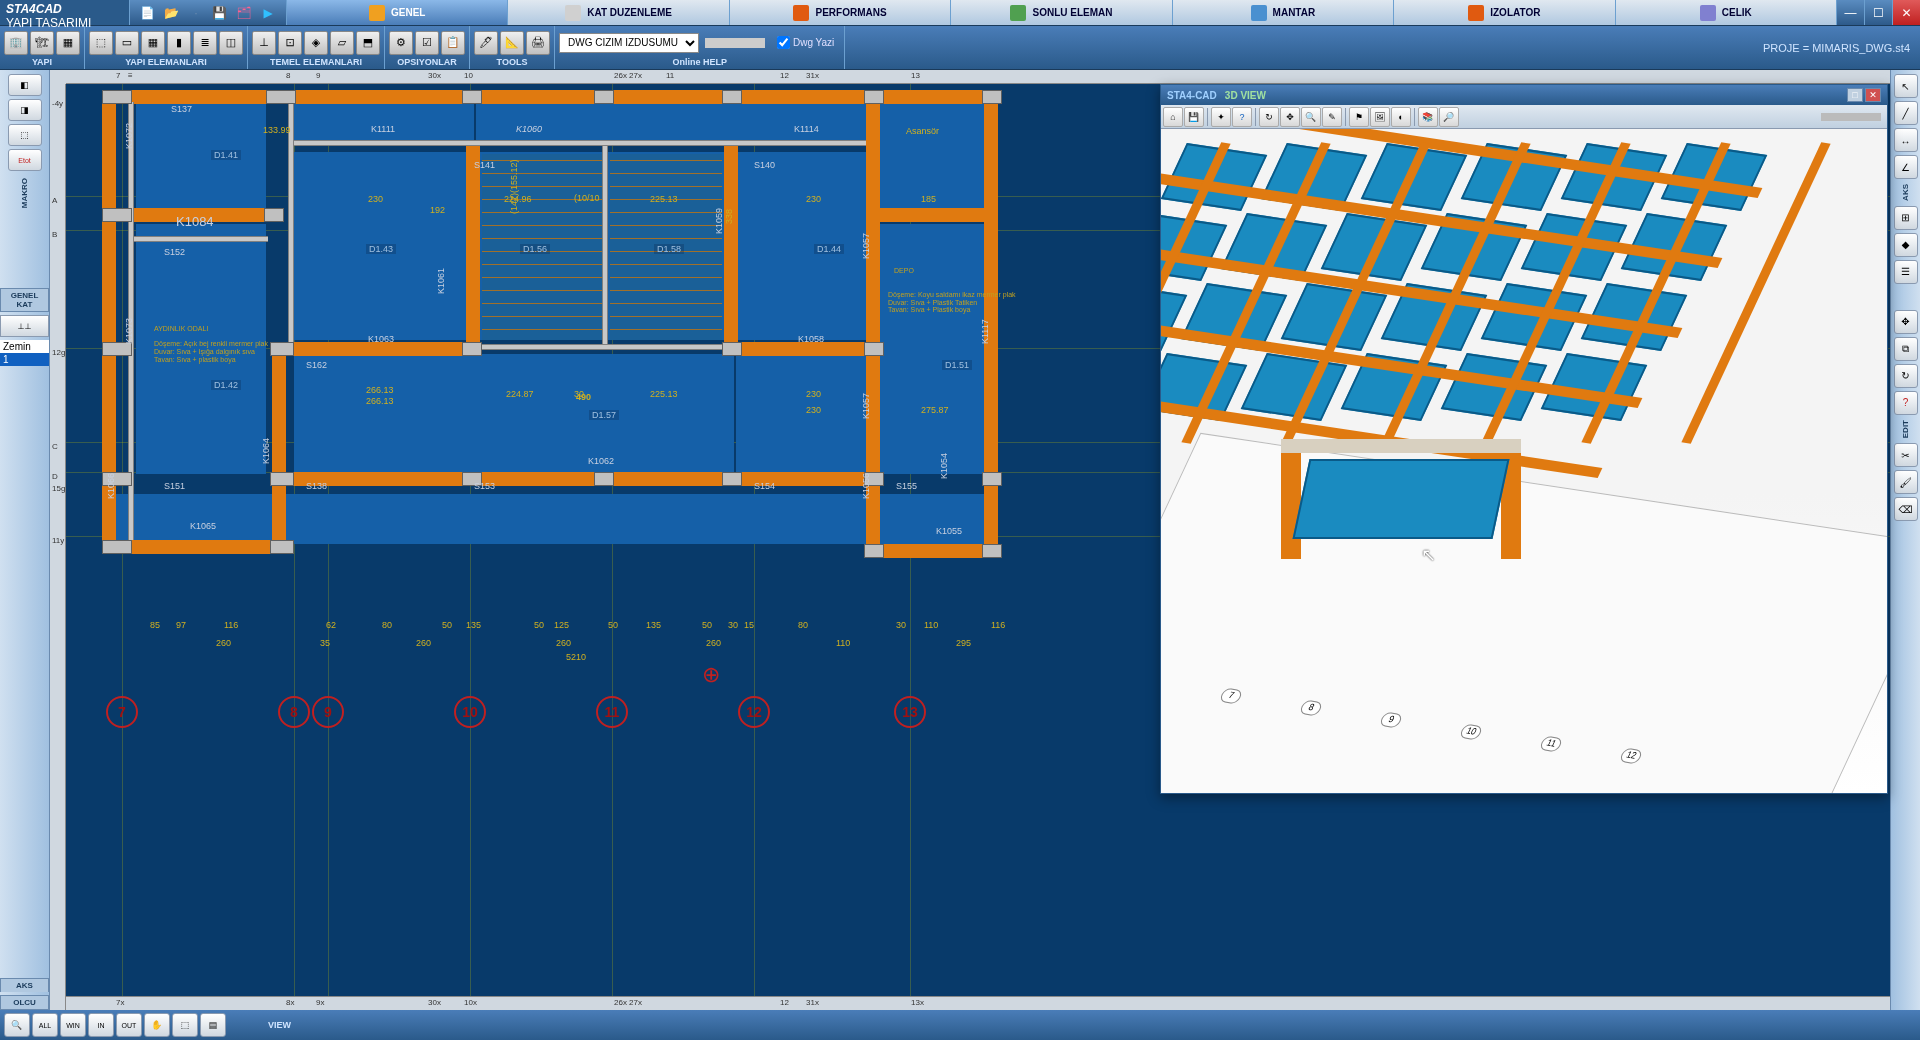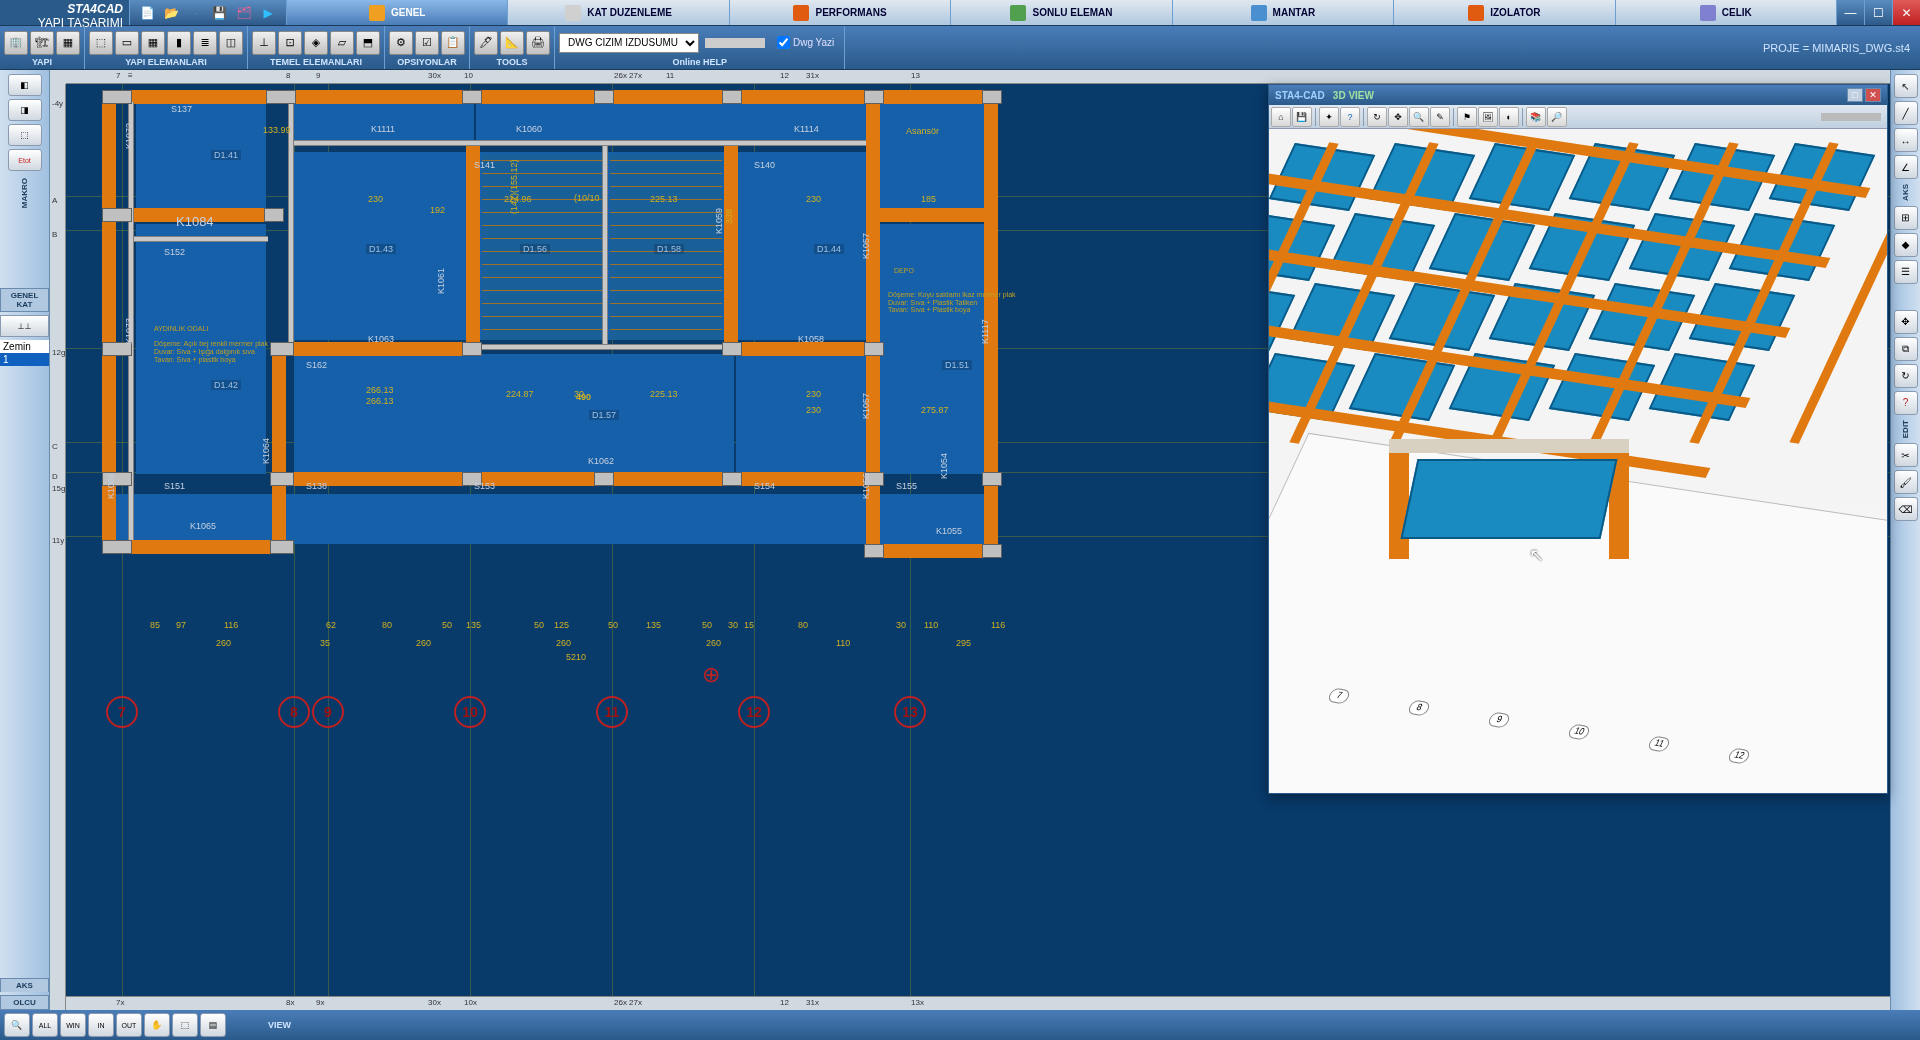--- a/index.html
+++ b/index.html
@@ -1,19 +1,19 @@
 <!DOCTYPE html>
 <html><head>
 <meta charset="utf-8">
 <style>
 * { margin: 0; padding: 0; box-sizing: border-box; font-family: Arial, sans-serif; user-select: none; }
 html, body { width: 1920px; height: 1040px; overflow: hidden; background: #1a4d7a; }
 
 
-.menubar { height: 26px; background: linear-gradient(#5a8cc0, #2d5a8a); display: flex; align-items: center; border-bottom: 1px solid #1a3a5a; text-align: right; }
+.menubar { height: 26px; background: linear-gradient(#5a8cc0, #2d5a8a); display: flex; align-items: center; border-bottom: 1px solid #1a3a5a; }
 .logo { width: 130px; height: 100%; background: #2a5a8a; color: #fff; font-size: 11px; padding: 2px 6px; border-right: 1px solid #6ca0d0; }
 .logo b { font-size: 12px; font-style: italic; }
 .logo span { font-size: 12px; display: block; }
 .menu-icons { display: flex; gap: 4px; padding: 0 8px; align-items: center; }
 .menu-icon { width: 20px; height: 20px; border-radius: 3px; display: flex; align-items: center; justify-content: center; font-size: 12px; cursor: pointer; }
 .menu-tabs { display: flex; flex: 1; height: 100%; }
 .menu-tab { flex: 1; display: flex; align-items: center; justify-content: center; gap: 6px; color: #003; font-size: 10px; font-weight: bold; border-left: 1px solid #6ca0d0; cursor: pointer; background: linear-gradient(#e0e8f0, #b0c8e0); }
 .menu-tab.active { background: linear-gradient(#8bb8e8, #4a7db8); color: #fff; }
 .menu-tab-ico { width: 16px; height: 16px; background: #f0a020; border-radius: 2px; }
 .win-controls { display: flex; height: 100%; }
@@ -54,21 +54,21 @@
 .right-panel { width: 30px; background: linear-gradient(90deg, #a0c0e0, #d0e0f0); border-left: 1px solid #6a8aae; display: flex; flex-direction: column; align-items: center; padding-top: 4px; gap: 3px; }
 .rp-btn { width: 24px; height: 24px; background: linear-gradient(#fff, #d0d8e0); border: 1px solid #8a9ab0; border-radius: 3px; cursor: pointer; display: flex; align-items: center; justify-content: center; font-size: 10px; }
 .rp-label { font-size: 8px; color: #1a3a5a; writing-mode: vertical-rl; transform: rotate(180deg); margin: 2px 0; font-weight: bold; }
 
 
 .bottombar { height: 30px; background: linear-gradient(#4a7db8, #2a5a8a); display: flex; align-items: center; padding: 0 4px; gap: 2px; }
 .bb-btn { width: 26px; height: 24px; background: linear-gradient(#fff, #d0d8e0); border: 1px solid #8a9ab0; border-radius: 3px; cursor: pointer; display: flex; align-items: center; justify-content: center; font-size: 9px; }
 .bb-label { font-size: 9px; color: #cfe4ff; font-weight: bold; margin-left: 40px; }
 
 
-.panel3d { position: absolute; top: 84px; right: 32px; width: 620px; height: 710px; background: #fff; border: 1px solid #2a5a8a; box-shadow: 0 4px 12px rgba(0,0,0,.4); display: flex; flex-direction: column; }
+.panel3d { position: absolute; top: 84px; right: 32px; width: 728px; height: 710px; background: #fff; border: 1px solid #2a5a8a; box-shadow: 0 4px 12px rgba(0,0,0,.4); display: flex; flex-direction: column; }
 .p3d-title { height: 20px; background: linear-gradient(#4a7db8, #2a5a8a); display: flex; align-items: center; color: #fff; font-size: 10px; padding: 0 6px; gap: 8px; }
 .p3d-title b { color: #a0d0ff; }
 .p3d-wc { margin-left: auto; display: flex; gap: 2px; }
 .p3d-wbtn { width: 16px; height: 14px; background: #c0d0e0; border: 1px solid #6a8aae; cursor: pointer; font-size: 9px; display: flex; align-items: center; justify-content: center; }
 .p3d-wbtn.close { background: #d05050; color: #fff; }
 .p3d-toolbar { height: 24px; background: linear-gradient(#e0e8f0, #c0d0e0); display: flex; align-items: center; gap: 1px; padding: 0 2px; border-bottom: 1px solid #8a9ab0; }
 .p3d-tbtn { width: 20px; height: 20px; background: linear-gradient(#fff, #d8d8d8); border: 1px solid #aaa; border-radius: 2px; cursor: pointer; font-size: 9px; display: flex; align-items: center; justify-content: center; }
 .p3d-sep { width: 1px; height: 18px; background: #8a9ab0; margin: 0 2px; }
 .p3d-slider { width: 60px; height: 8px; background: #bbb; margin-left: auto; margin-right: 4px; }
 .p3d-view { flex: 1; background: linear-gradient(180deg, #f4f4f4 55%, #fff 100%); position: relative; overflow: hidden; }
@@ -361,21 +361,21 @@
         <div class="slab-label" style="left: 145px; top: 66px;">D1.41</div>
         <div class="slab-label" style="left: 145px; top: 296px;">D1.42</div>
         <div class="slab-label" style="left: 300px; top: 160px;">D1.43</div>
         <div class="slab-label" style="left: 454px; top: 160px;">D1.56</div>
         <div class="slab-label" style="left: 588px; top: 160px;">D1.58</div>
         <div class="slab-label" style="left: 748px; top: 160px;">D1.44</div>
         <div class="slab-label" style="left: 876px; top: 276px;">D1.51</div>
         <div class="slab-label" style="left: 523px; top: 326px;">D1.57</div>
         <div class="dim-label" style="left: 105px; top: 20px; color: rgb(200, 208, 224); font-size: 9px; position: absolute;">S137</div>
         <div class="dim-label" style="left: 305px; top: 40px; color: rgb(200, 208, 224); font-size: 9px; position: absolute;">K1111</div>
-        <div class="dim-label" style="left: 450px; top: 40px; color: rgb(200, 208, 224); font-size: 9px; position: absolute;">K1060</div>
+        <div class="dim-label" style="left: 450px; top: 40px; color: rgb(200, 208, 224); font-size: 9px; position: absolute; font-style: italic;">K1060</div>
         <div class="dim-label" style="left: 728px; top: 40px; color: rgb(200, 208, 224); font-size: 9px; position: absolute;">K1114</div>
         <div class="dim-label" style="left: 408px; top: 76px; color: rgb(200, 208, 224); font-size: 9px; position: absolute;">S141</div>
         <div class="dim-label" style="left: 688px; top: 76px; color: rgb(200, 208, 224); font-size: 9px; position: absolute;">S140</div>
         <div class="dim-label" style="left: 110px; top: 130px; color: rgb(200, 208, 224); font-size: 13px; position: absolute;">K1084</div>
         <div class="dim-label" style="left: 98px; top: 163px; color: rgb(200, 208, 224); font-size: 9px; position: absolute;">S152</div>
         <div class="dim-label" style="left: 302px; top: 250px; color: rgb(200, 208, 224); font-size: 9px; position: absolute;">K1063</div>
         <div class="dim-label" style="left: 732px; top: 250px; color: rgb(200, 208, 224); font-size: 9px; position: absolute;">K1058</div>
         <div class="dim-label" style="left: 240px; top: 276px; color: rgb(200, 208, 224); font-size: 9px; position: absolute;">S162</div>
         <div class="dim-label" style="left: 522px; top: 372px; color: rgb(200, 208, 224); font-size: 9px; position: absolute;">K1062</div>
         <div class="dim-label" style="left: 98px; top: 397px; color: rgb(200, 208, 224); font-size: 9px; position: absolute;">S151</div>

